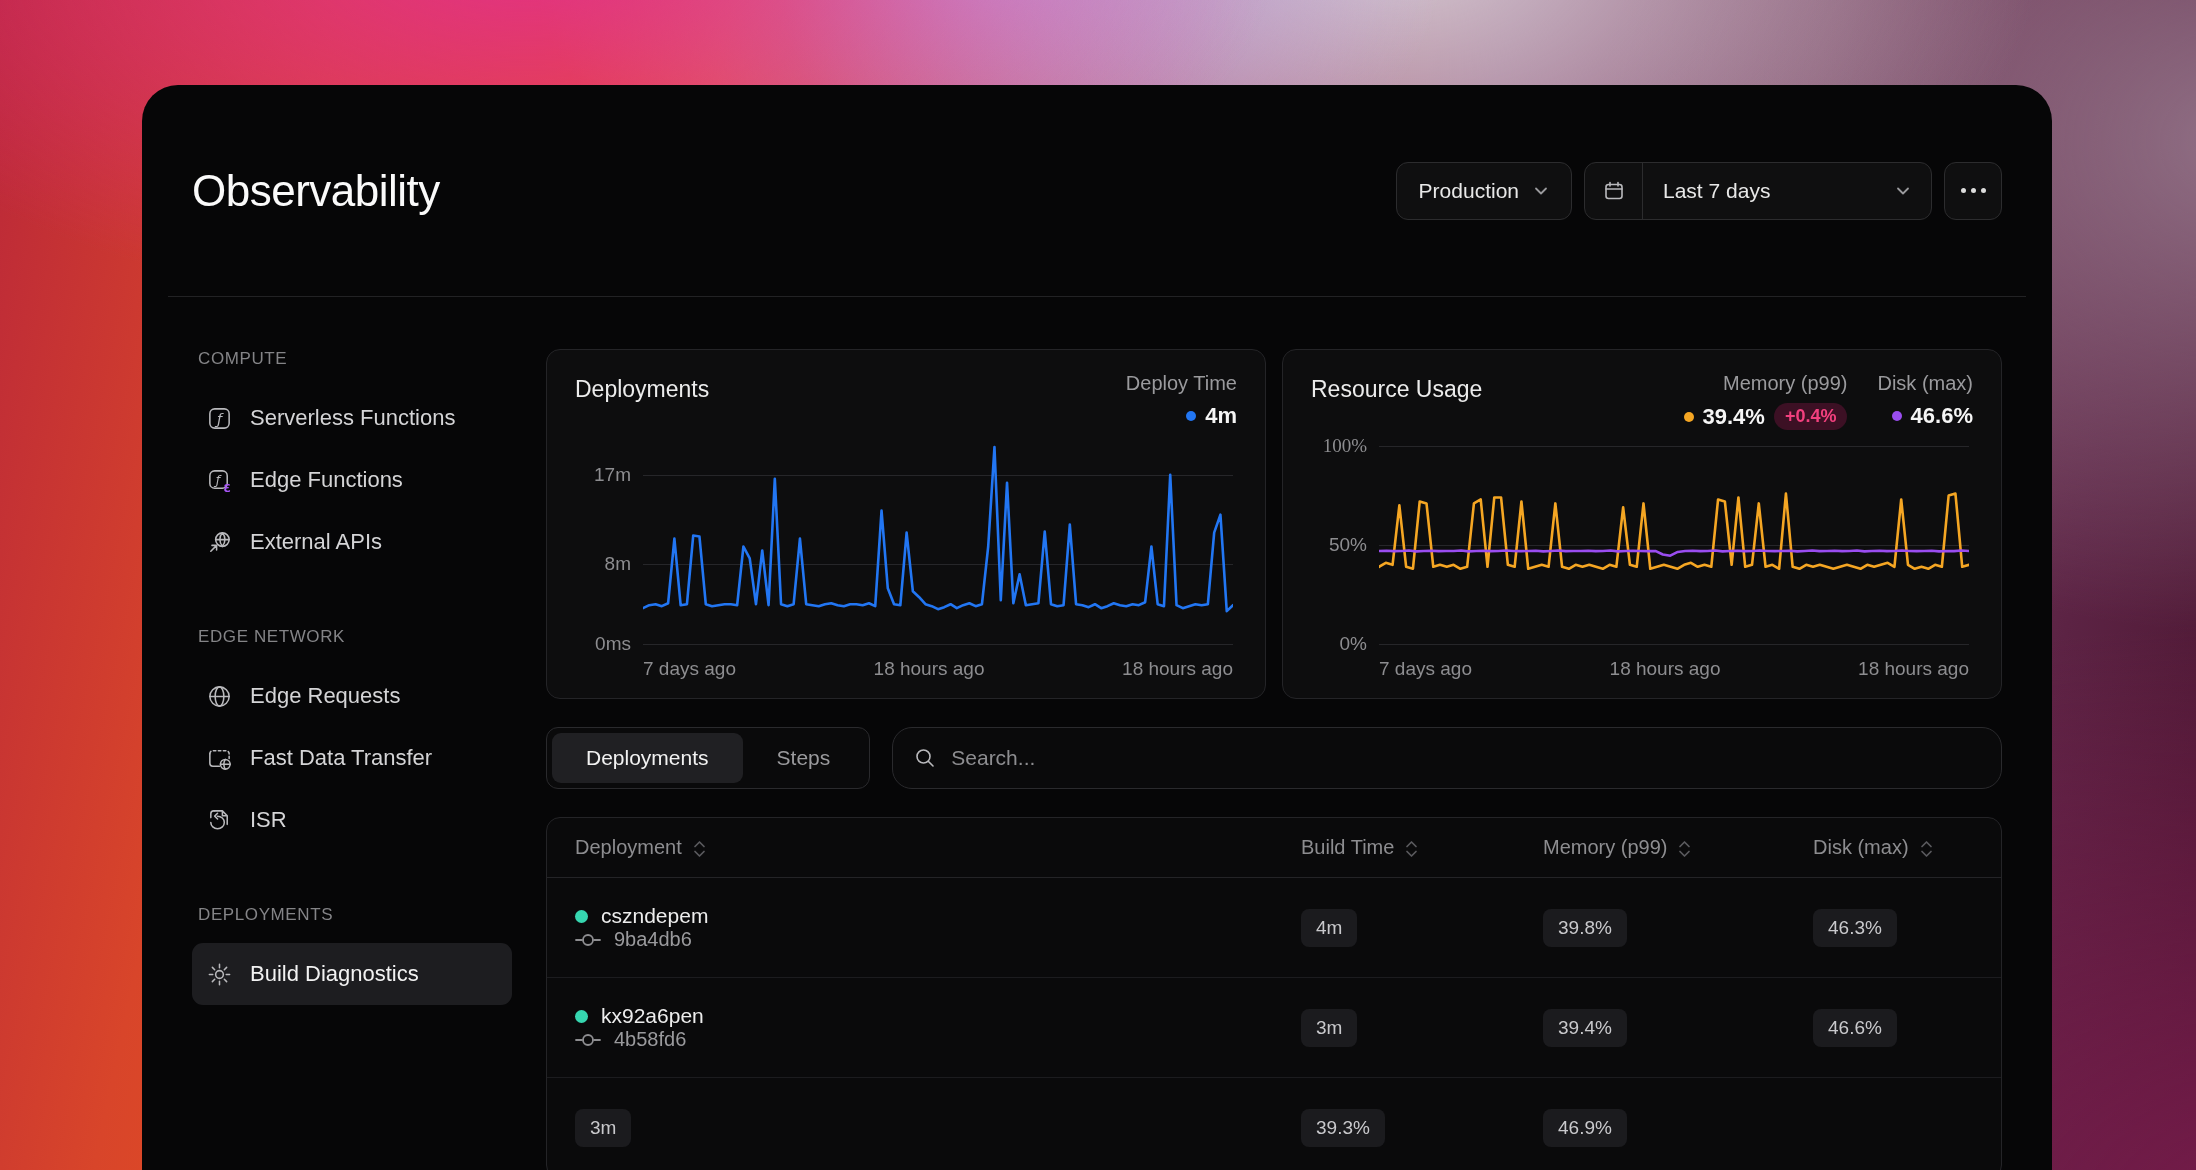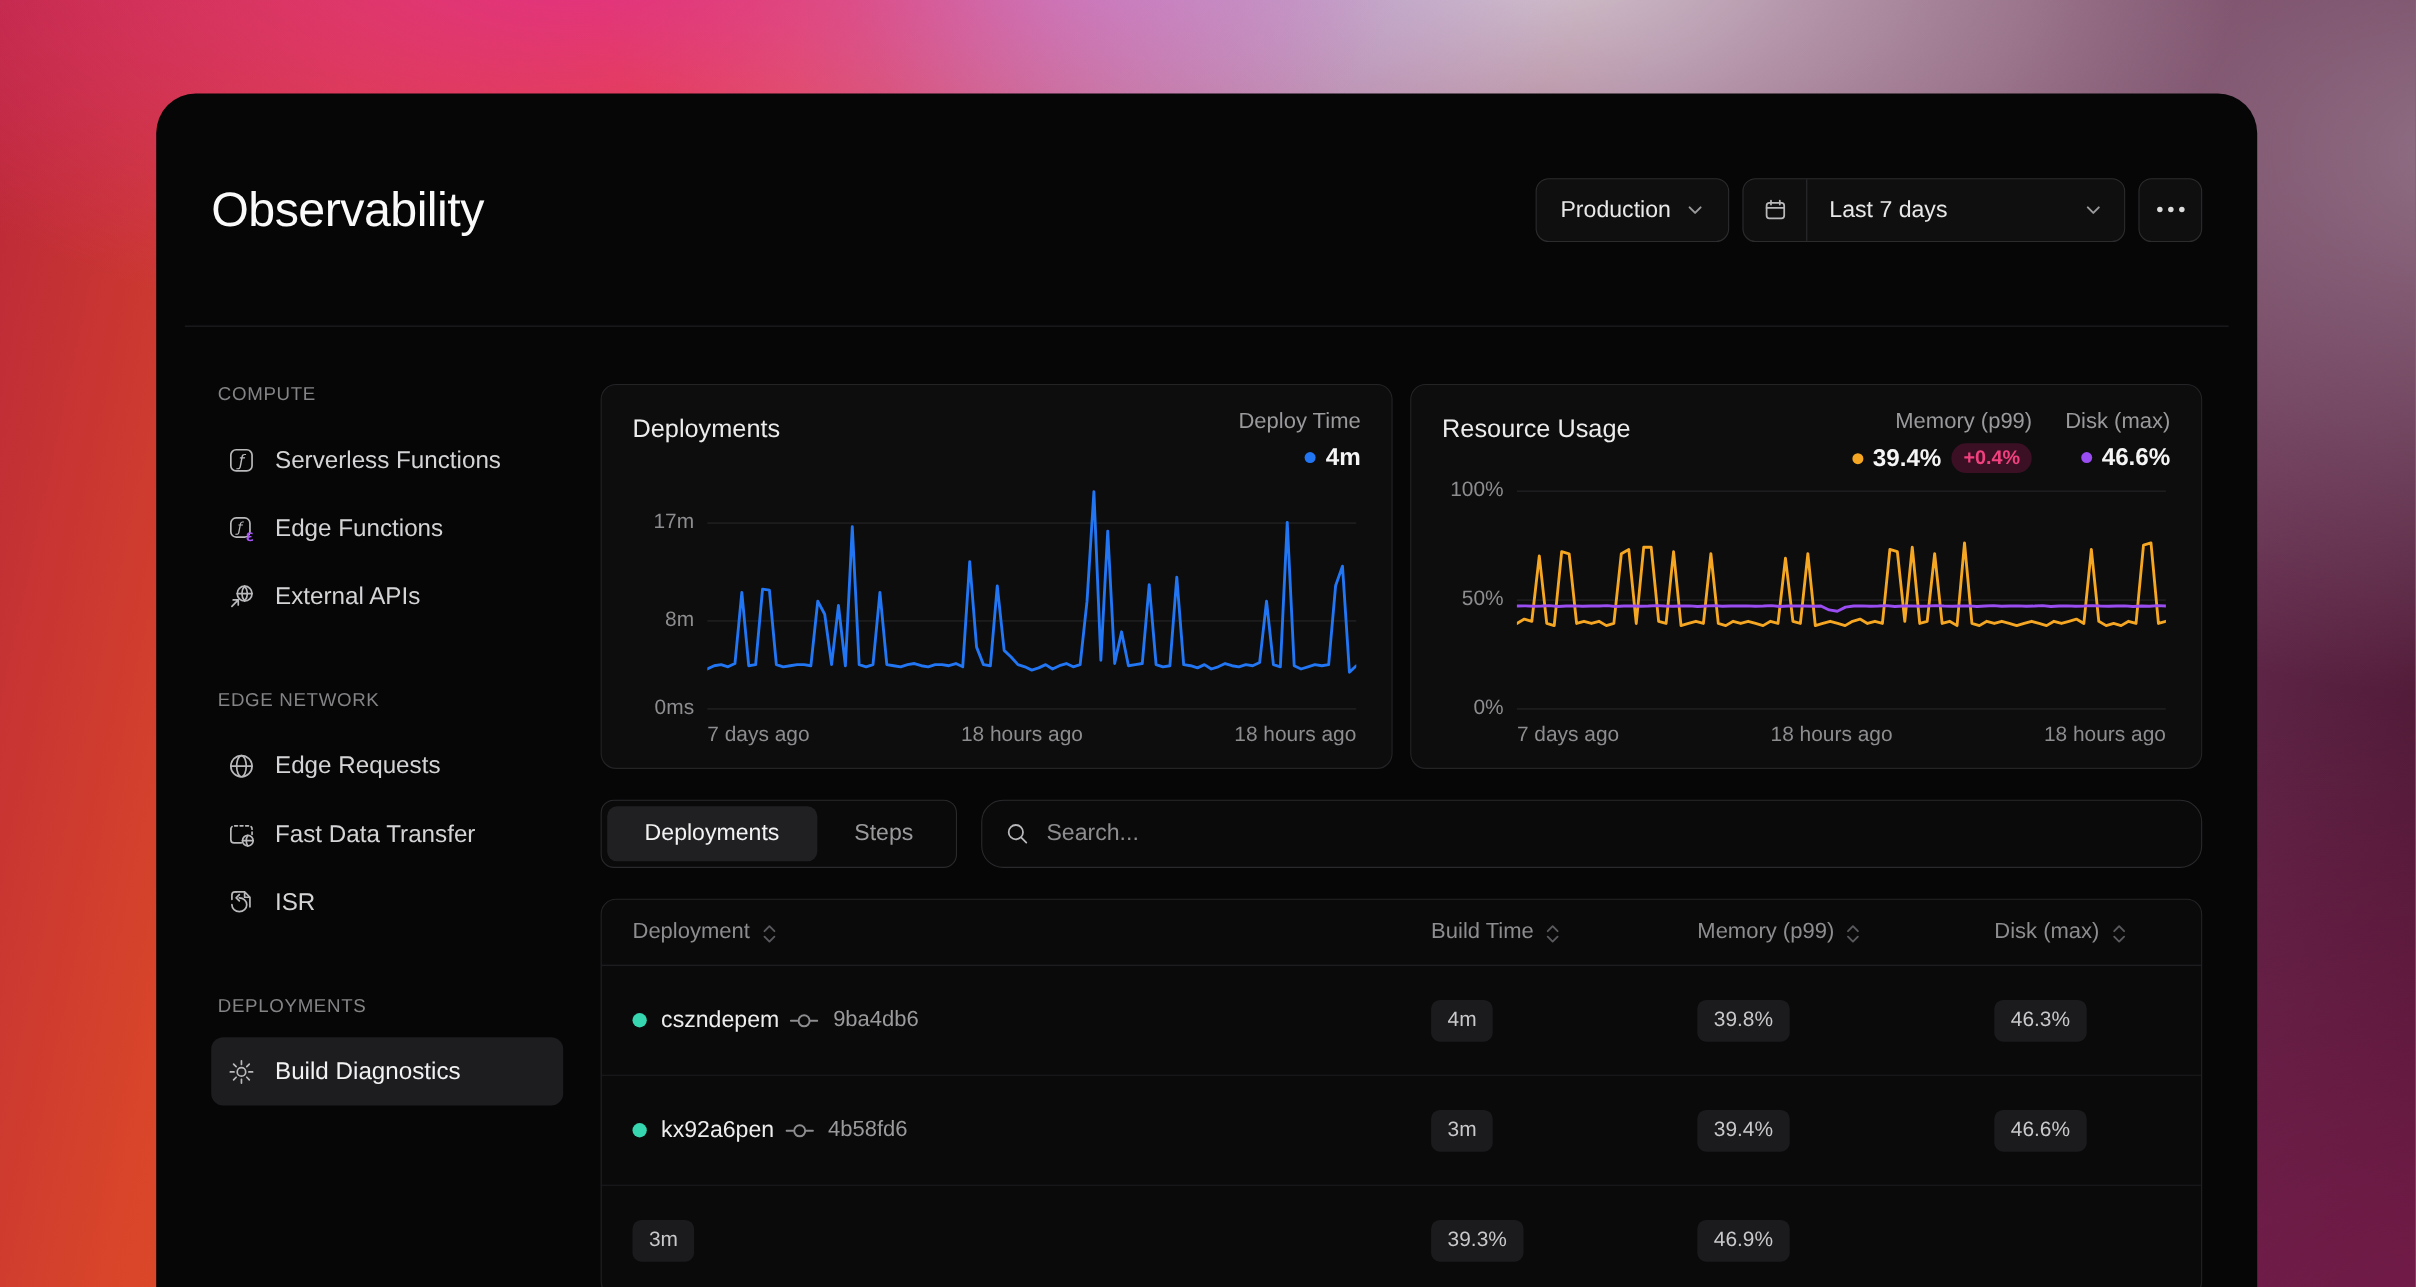--- a/index.html
+++ b/index.html
@@ -66,21 +66,21 @@
   .searchbox { flex:1; display:flex; align-items:center; gap:14px; border:1px solid #2a2a2d; background:#0a0a0b; border-radius:20px; padding:0 20px; }
   .searchbox input { flex:1; background:transparent; border:0; outline:none; color:#e4e4e4; font-size:21px; font-family:inherit; }
   .searchbox input::placeholder { color:#8d8d90; }
   
   .table { margin-top:28px; border:1px solid #242427; border-radius:14px; overflow:hidden; background:#0a0a0b; }
   .trow { display:grid; grid-template-columns:726px 242px 270px 1fr; align-items:center; padding:0 28px; }
   .thead { height:60px; border-bottom:1px solid #242427; }
   .th { display:flex; align-items:flex-end; gap:10px; font-size:20px; color:#8d8d90; cursor:pointer; }
   .tbody-row { height:100px; border-bottom:1px solid #1c1c1f; }
   .tbody-row:last-child { border-bottom:0; }
-  .dep-cell { display:flex; flex-direction:row; gap:10px; }
+  .dep-cell { display:flex; flex-direction:column; gap:0; }
   .dep-line { display:flex; align-items:center; gap:13px; }
   .status-dot { width:13px; height:13px; border-radius:50%; background:#36d6b0; }
   .dep-name { font-size:21px; color:#ededed; }
   .dep-hash { font-size:20px; color:#9a9a9d; }
   .badge { display:inline-block; background:#1b1b1e; color:#c9c9cc; border-radius:8px; padding:8px 15px; font-size:19px; justify-self:start; }
   .icon-stroke { stroke:#b9b9bc; fill:none; stroke-width:1.6; stroke-linecap:round; stroke-linejoin:round; }
 </style>
 </head>
 <body>
 
@@ -251,21 +251,21 @@
                   <span class="legend-valrow">
                     <span class="legend-dot" style="background: rgb(154, 77, 240);"></span>
                     <span class="legend-value">46.6%</span>
                   </span>
                 </div>
               </div>
           </div>
           <div class="chart-area">
             <div class="plot">
                 <div class="gridline" style="top: 0%;"></div>
-                <span class="ylabel" style="top: 0%;">100%</span>
+                <span class="ylabel" style="top: 0%; font-family: Liberation Serif, serif;">100%</span>
                 <div class="gridline" style="top: 50%;"></div>
                 <span class="ylabel" style="top: 50%;">50%</span>
                 <div class="gridline" style="top: 100%;"></div>
                 <span class="ylabel" style="top: 100%;">0%</span>
                 <svg viewBox="0 0 1000 200" preserveAspectRatio="none">
                   <polyline points="0.0,122.0 11.5,118.0 23.0,120.0 34.5,60.0 46.0,122.0 57.5,124.0 69.0,56.0 80.5,58.0 92.0,122.0 103.4,120.0 114.9,122.0 126.4,120.0 137.9,124.0 149.4,122.0 160.9,58.0 172.4,54.0 183.9,122.0 195.4,52.0 206.9,52.0 218.4,120.0 229.9,122.0 241.4,56.0 252.9,124.0 264.4,122.0 275.9,120.0 287.4,122.0 298.9,58.0 310.3,122.0 321.8,124.0 333.3,120.0 344.8,122.0 356.3,120.0 367.8,122.0 379.3,124.0 390.8,120.0 402.3,122.0 413.8,62.0 425.3,120.0 436.8,122.0 448.3,58.0 459.8,124.0 471.3,122.0 482.8,120.0 494.3,122.0 505.7,124.0 517.2,120.0 528.7,118.0 540.2,122.0 551.7,120.0 563.2,122.0 574.7,54.0 586.2,56.0 597.7,120.0 609.2,52.0 620.7,122.0 632.2,120.0 643.7,58.0 655.2,122.0 666.7,120.0 678.2,124.0 689.7,48.0 701.1,122.0 712.6,124.0 724.1,120.0 735.6,122.0 747.1,120.0 758.6,122.0 770.1,124.0 781.6,122.0 793.1,120.0 804.6,122.0 816.1,124.0 827.6,120.0 839.1,122.0 850.6,120.0 862.1,118.0 873.6,122.0 885.1,54.0 896.6,120.0 908.0,124.0 919.5,122.0 931.0,124.0 942.5,120.0 954.0,122.0 965.5,50.0 977.0,48.0 988.5,122.0 1000.0,120.0" fill="none" stroke="#f5a623" stroke-width="2.6" vector-effect="non-scaling-stroke" stroke-linejoin="round" stroke-linecap="round"></polyline>
                   <polyline points="0.0,106.0 12.7,105.8 25.3,106.2 38.0,106.0 50.6,105.6 63.3,106.4 75.9,106.0 88.6,105.8 101.3,106.2 113.9,106.0 126.6,106.0 139.2,105.6 151.9,106.4 164.6,106.0 177.2,105.8 189.9,106.2 202.5,106.0 215.2,105.6 227.8,106.0 240.5,106.2 253.2,106.0 265.8,105.8 278.5,106.4 291.1,106.0 303.8,105.6 316.5,106.2 329.1,106.0 341.8,106.0 354.4,105.8 367.1,106.2 379.7,106.0 392.4,105.6 405.1,106.4 417.7,106.0 430.4,105.8 443.0,106.0 455.7,106.2 468.4,106.0 481.0,109.6 493.7,110.8 506.3,107.0 519.0,106.0 531.6,105.8 544.3,106.2 557.0,106.0 569.6,105.6 582.3,106.4 594.9,106.0 607.6,105.8 620.3,106.2 632.9,106.0 645.6,105.6 658.2,106.0 670.9,106.2 683.5,106.0 696.2,105.8 708.9,106.4 721.5,106.0 734.2,105.6 746.8,106.2 759.5,106.0 772.2,105.8 784.8,106.2 797.5,106.0 810.1,105.6 822.8,106.4 835.4,106.0 848.1,105.8 860.8,106.2 873.4,106.0 886.1,105.6 898.7,106.0 911.4,106.2 924.1,106.0 936.7,105.8 949.4,106.4 962.0,106.0 974.7,106.2 987.3,105.6 1000.0,106.0" fill="none" stroke="#9a4df0" stroke-width="2.6" vector-effect="non-scaling-stroke" stroke-linejoin="round" stroke-linecap="round"></polyline>
                 </svg>
               </div>
             <div class="xlabels">

